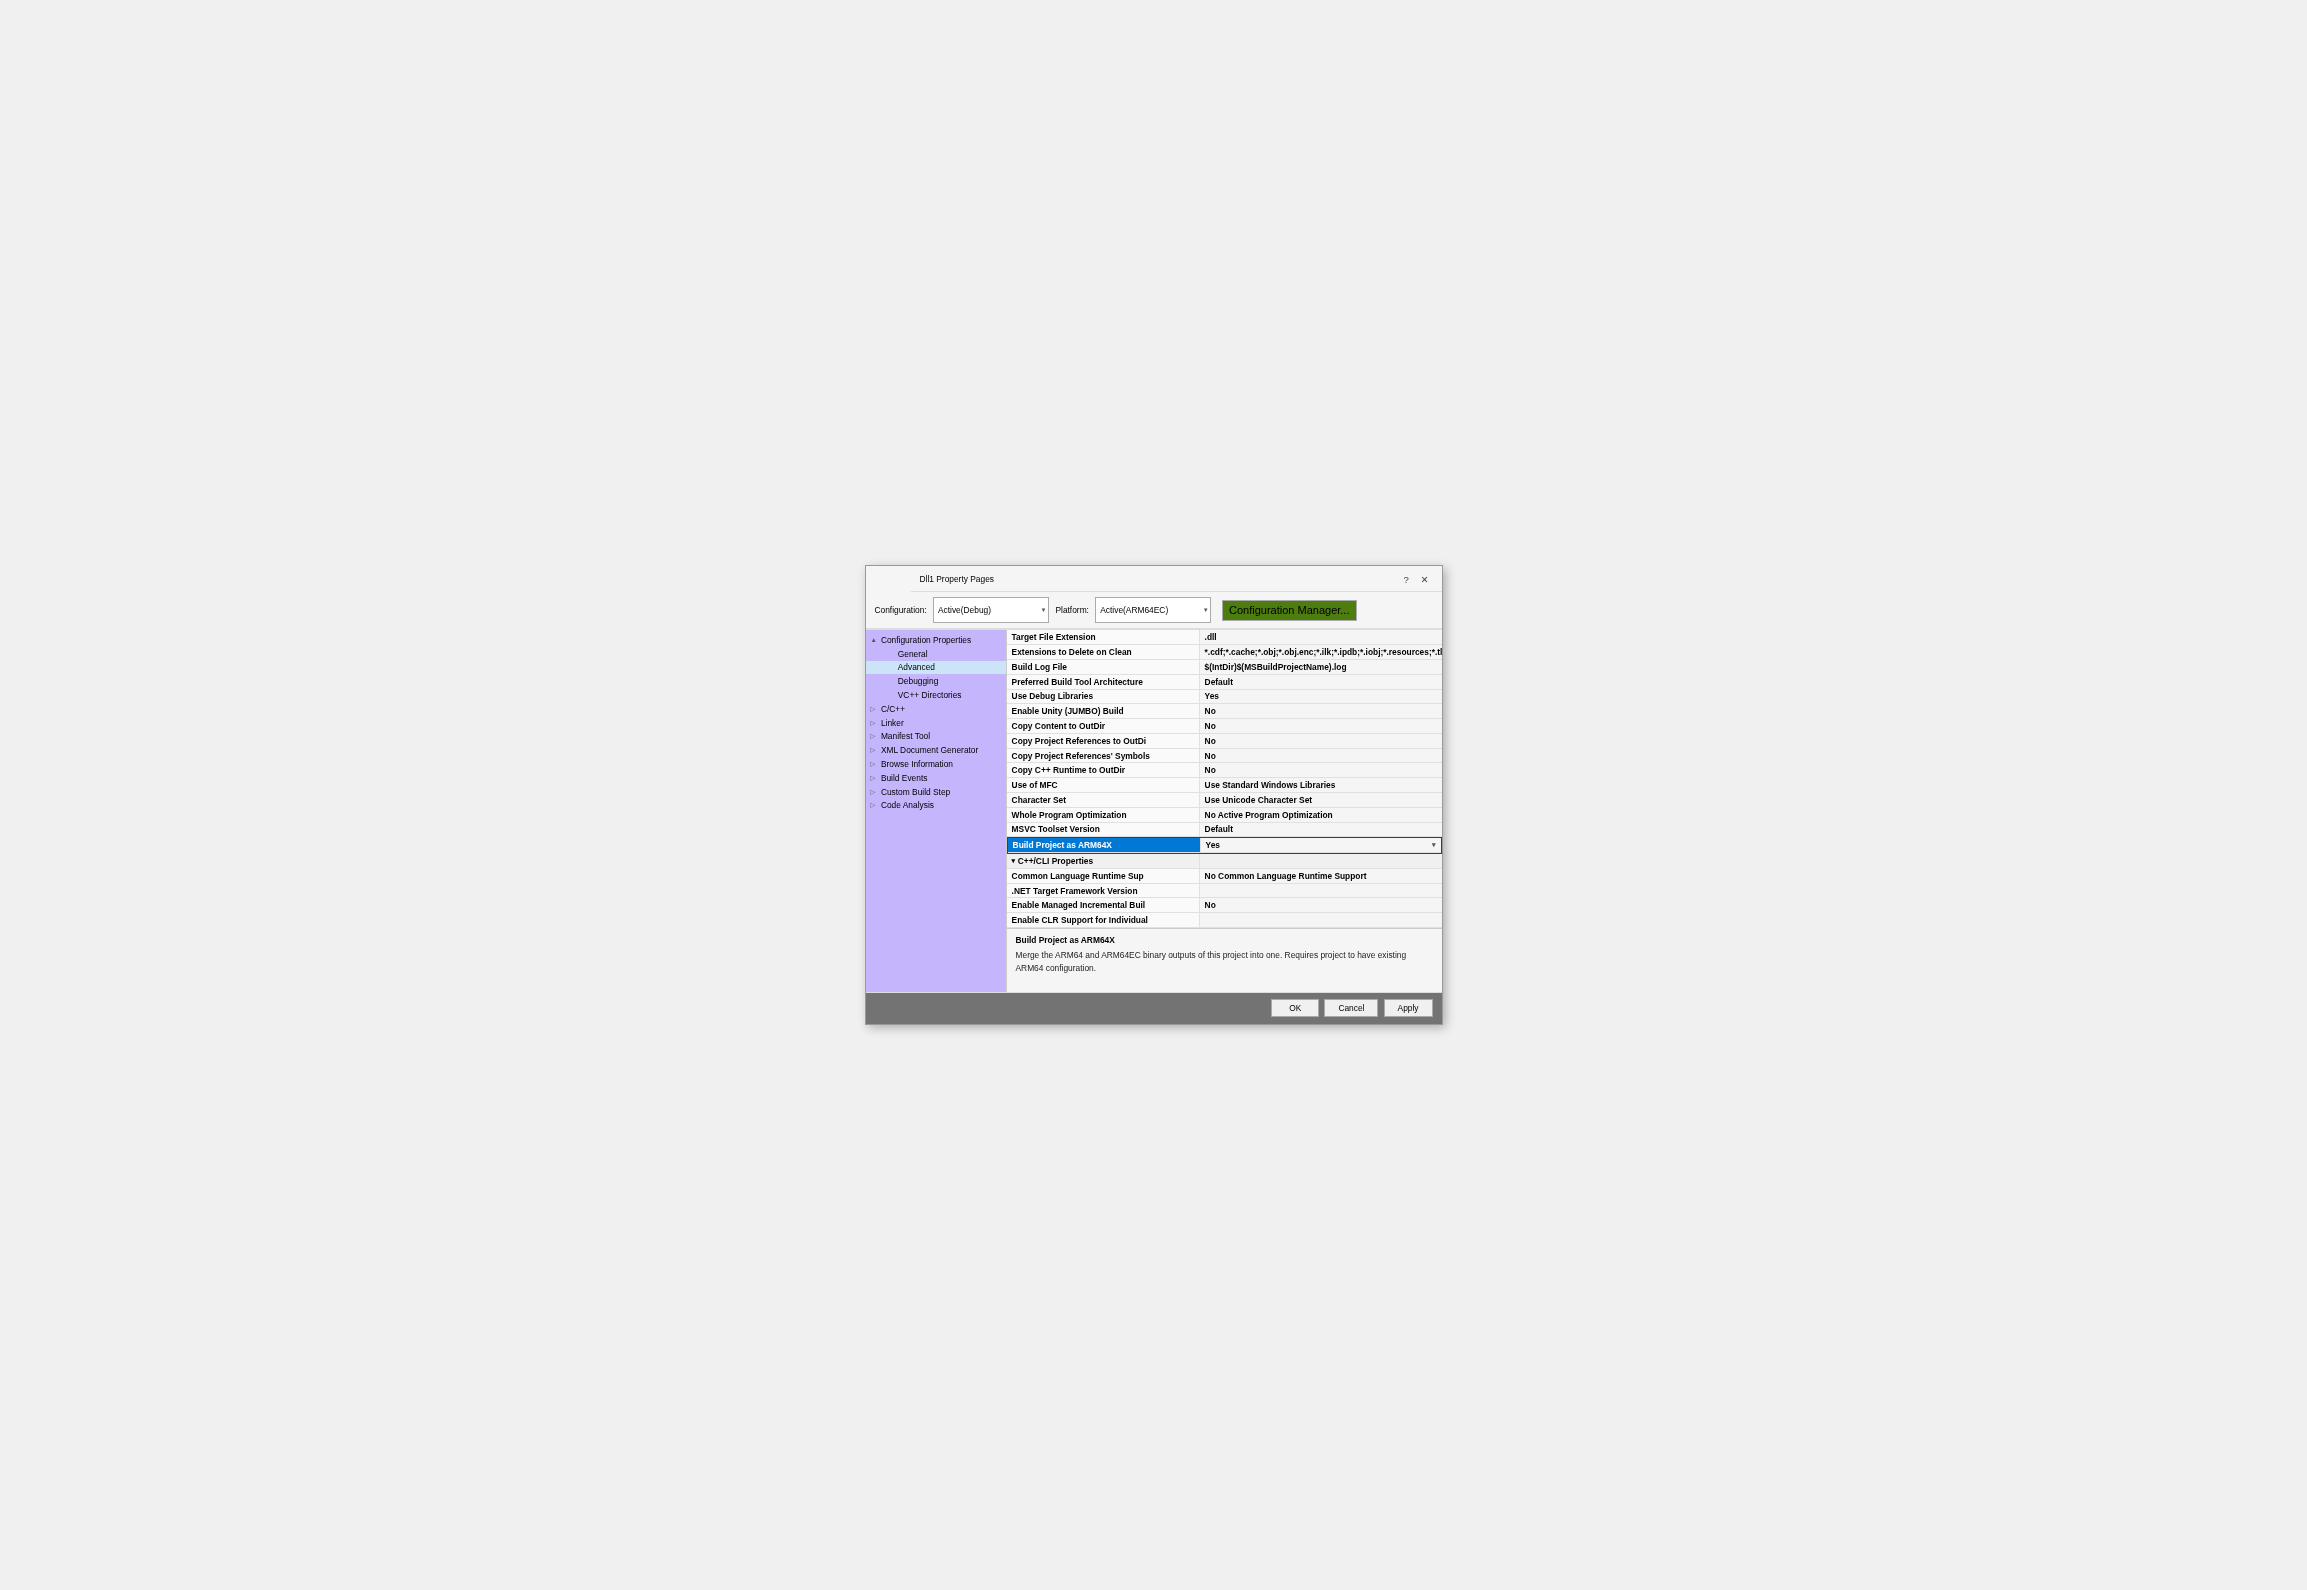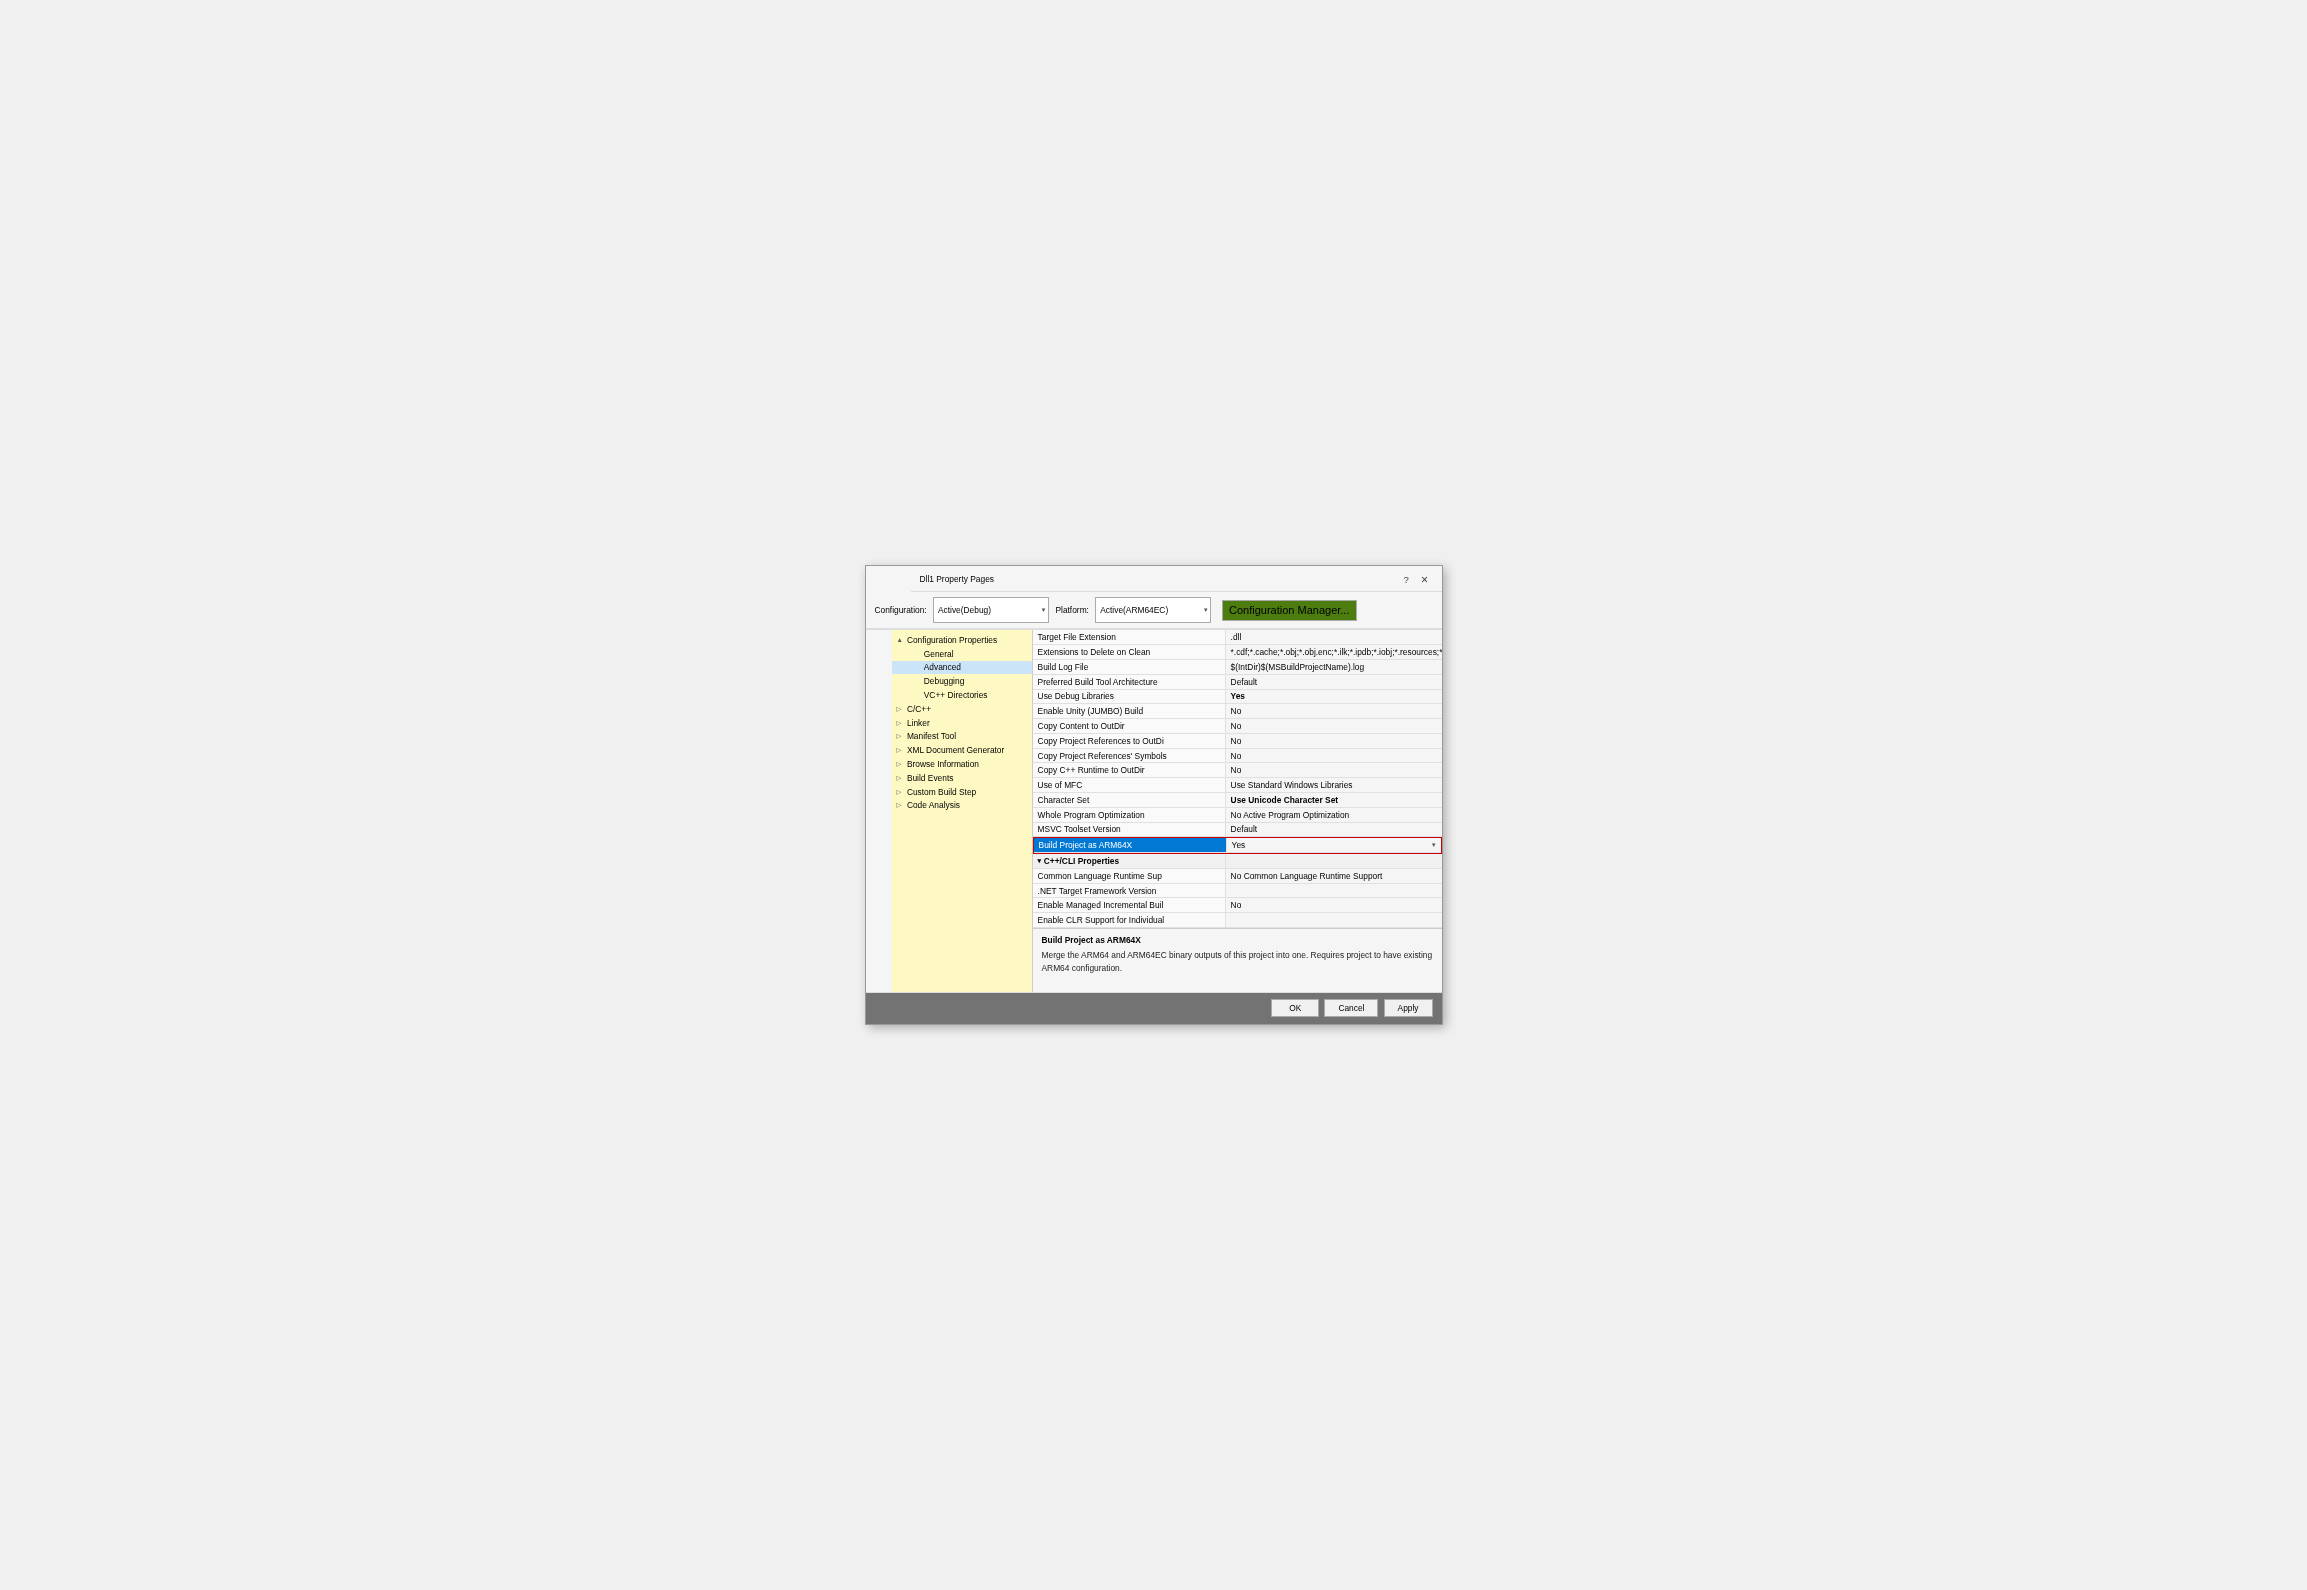--- a/index.html
+++ b/index.html
@@ -92,25 +92,24 @@
       margin-left: 3.9px;
     }
     .main-area {
       display: flex;
       flex: 1;
       border-top: 0.6px solid #ddd;
     }
     .left-panel {
       width: 141px;
       min-width: 141px;
-      background: #fef9c3;
+      background: #c4b5fd;
       border-right: 0.6px solid #ccc;
       overflow-y: auto;
       padding: 2.6px 0;
-      margin-left: 26px;
     }
     .tree-item {
       padding: 1.9px 5.1px;
       cursor: pointer;
       font-size: 8.4px;
       display: flex;
       align-items: center;
       gap: 2.6px;
       white-space: nowrap;
     }
@@ -134,20 +133,21 @@
     .properties-table {
       flex: 1;
       overflow-y: auto;
       position: relative;
     }
     .prop-row {
       display: flex;
       border-bottom: 0.6px solid #e0e0e0;
       min-height: 14px;
       align-items: stretch;
+      font-weight: bold;
     }
     .prop-row.section-header {
       background: #f0f0f0;
       font-weight: 600;
     }
     .prop-row.section-header .prop-name {
       background: #f0f0f0;
     }
     .prop-name {
       width: 193px;

